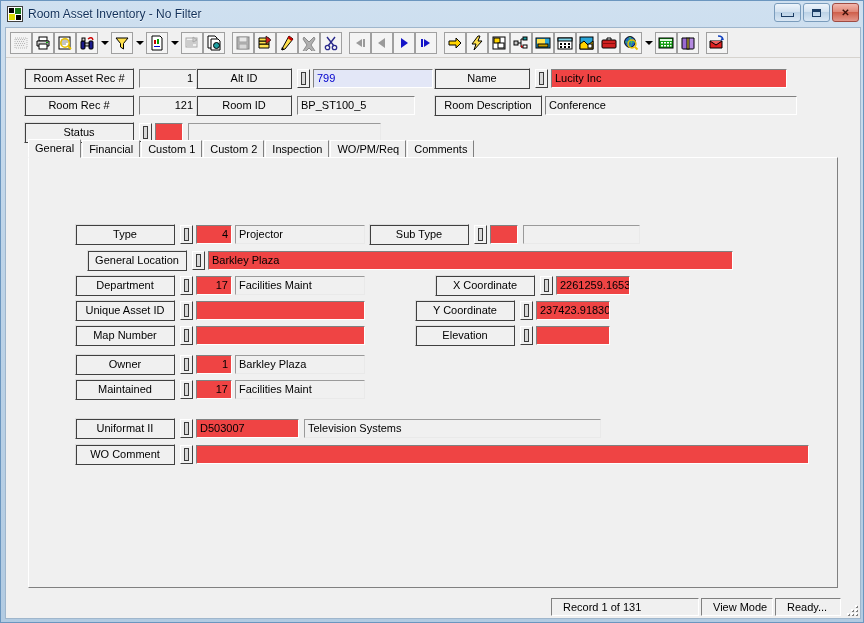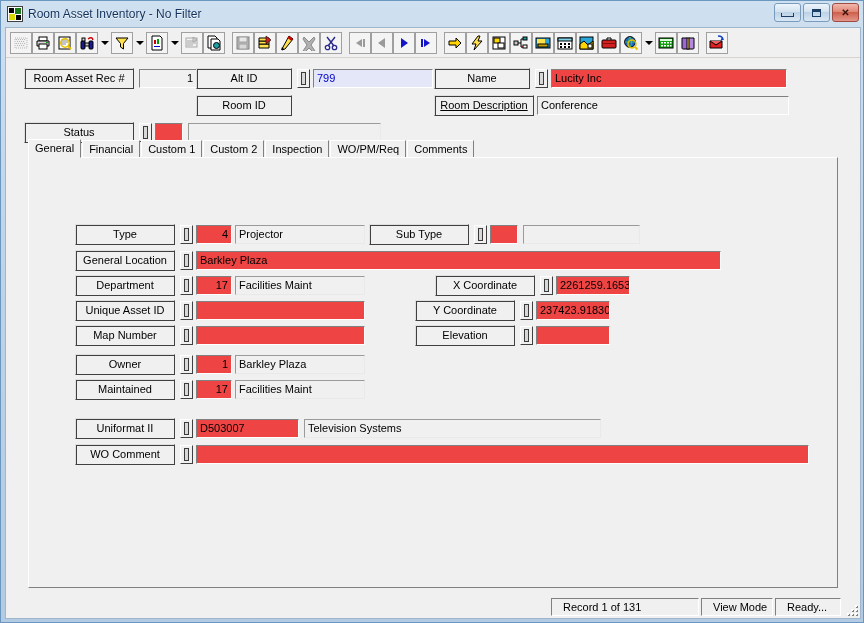--- a/index.html
+++ b/index.html
@@ -486,26 +486,32 @@
         <div class="row" style="left:428px;top:10px;">
           <div class="lblbtn" style="width:96px;">Name</div>
           <div class="gap5"></div>
           <div class="picker">
               <i></i>
             </div>
           <div class="gap3"></div>
           <div class="fld" style="width:236px;">Lucity Inc</div>
         </div>
 
+        <div class="row" style="left:18px;top:37px;">
+          <div class="lblbtn" style="width:110px;">Room Rec #</div>
+          <div class="gap5"></div>
+          <div class="fld ro num" style="width:58px;">121</div>
+        </div>
         <div class="row" style="left:190px;top:37px;">
           <div class="lblbtn" style="width:96px;">Room ID</div>
           <div class="gap5"></div>
+          <div class="fld ro" style="width:118px;">BP_ST100_5</div>
         </div>
         <div class="row" style="left:428px;top:37px;">
-          <div class="lblbtn" style="width:100px;text-decoration:underline;">Room Description</div>
+          <div class="lblbtn" style="width:108px;">Room Description</div>
           <div class="gap3"></div>
           <div class="fld ro" style="width:252px;">Conference</div>
         </div>
 
         <div class="row" style="left:18px;top:64px;">
           <div class="lblbtn" style="width:110px;">Status</div>
           <div class="gap5"></div>
           <div class="picker">
               <i></i>
             </div>
@@ -544,21 +550,21 @@
           <div class="gap5"></div>
           <div class="picker">
               <i></i>
             </div>
           <div class="gap3"></div>
           <div class="fld" style="width:28px;"></div>
           <div class="gap5"></div>
           <div class="fld ro flat" style="width:117px;"></div>
         </div>
 
-        <div class="row" style="left:46px;top:92px;">
+        <div class="row" style="left:58px;top:92px;">
           <div class="lblbtn" style="width:100px;">General Location</div>
           <div class="gap5"></div>
           <div class="picker">
               <i></i>
             </div>
           <div class="gap3"></div>
           <div class="fld" style="width:525px;">Barkley Plaza</div>
         </div>
 
         <div class="row" style="left:46px;top:117px;">

